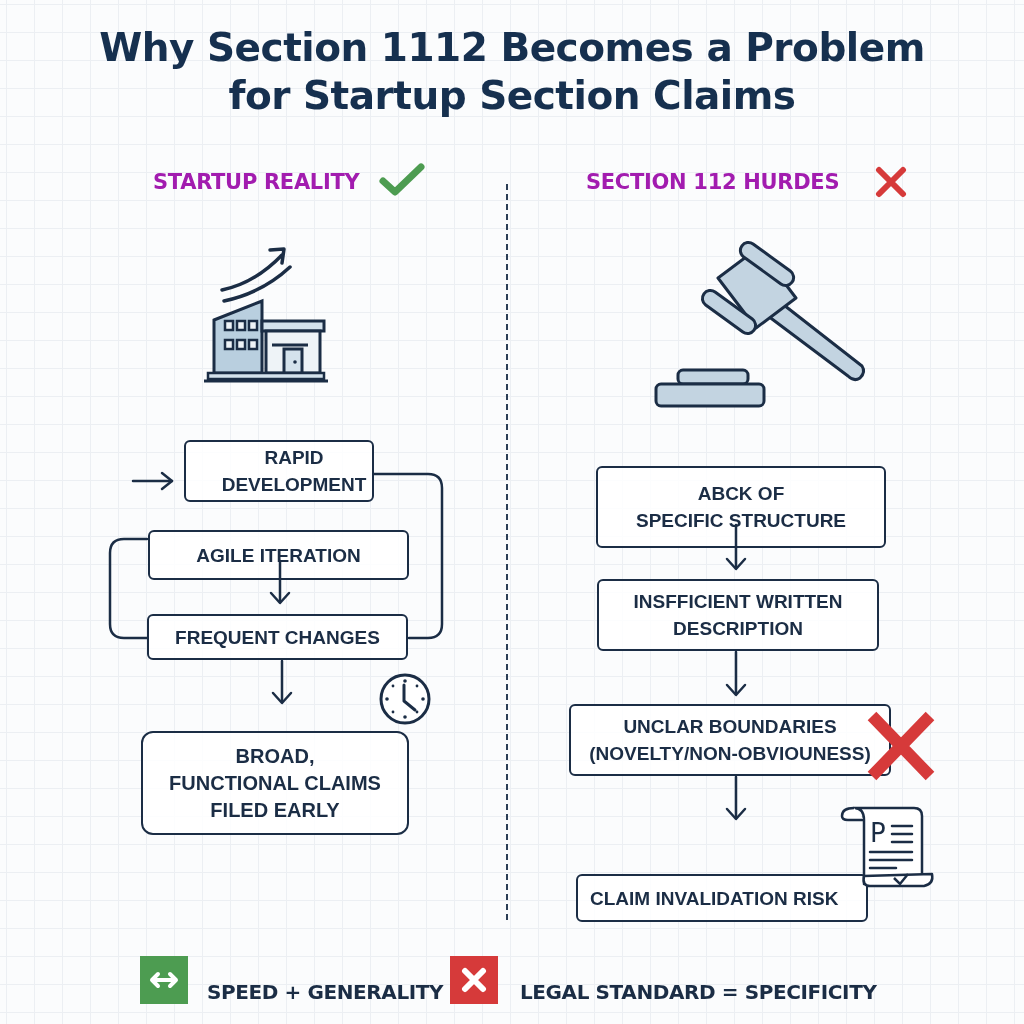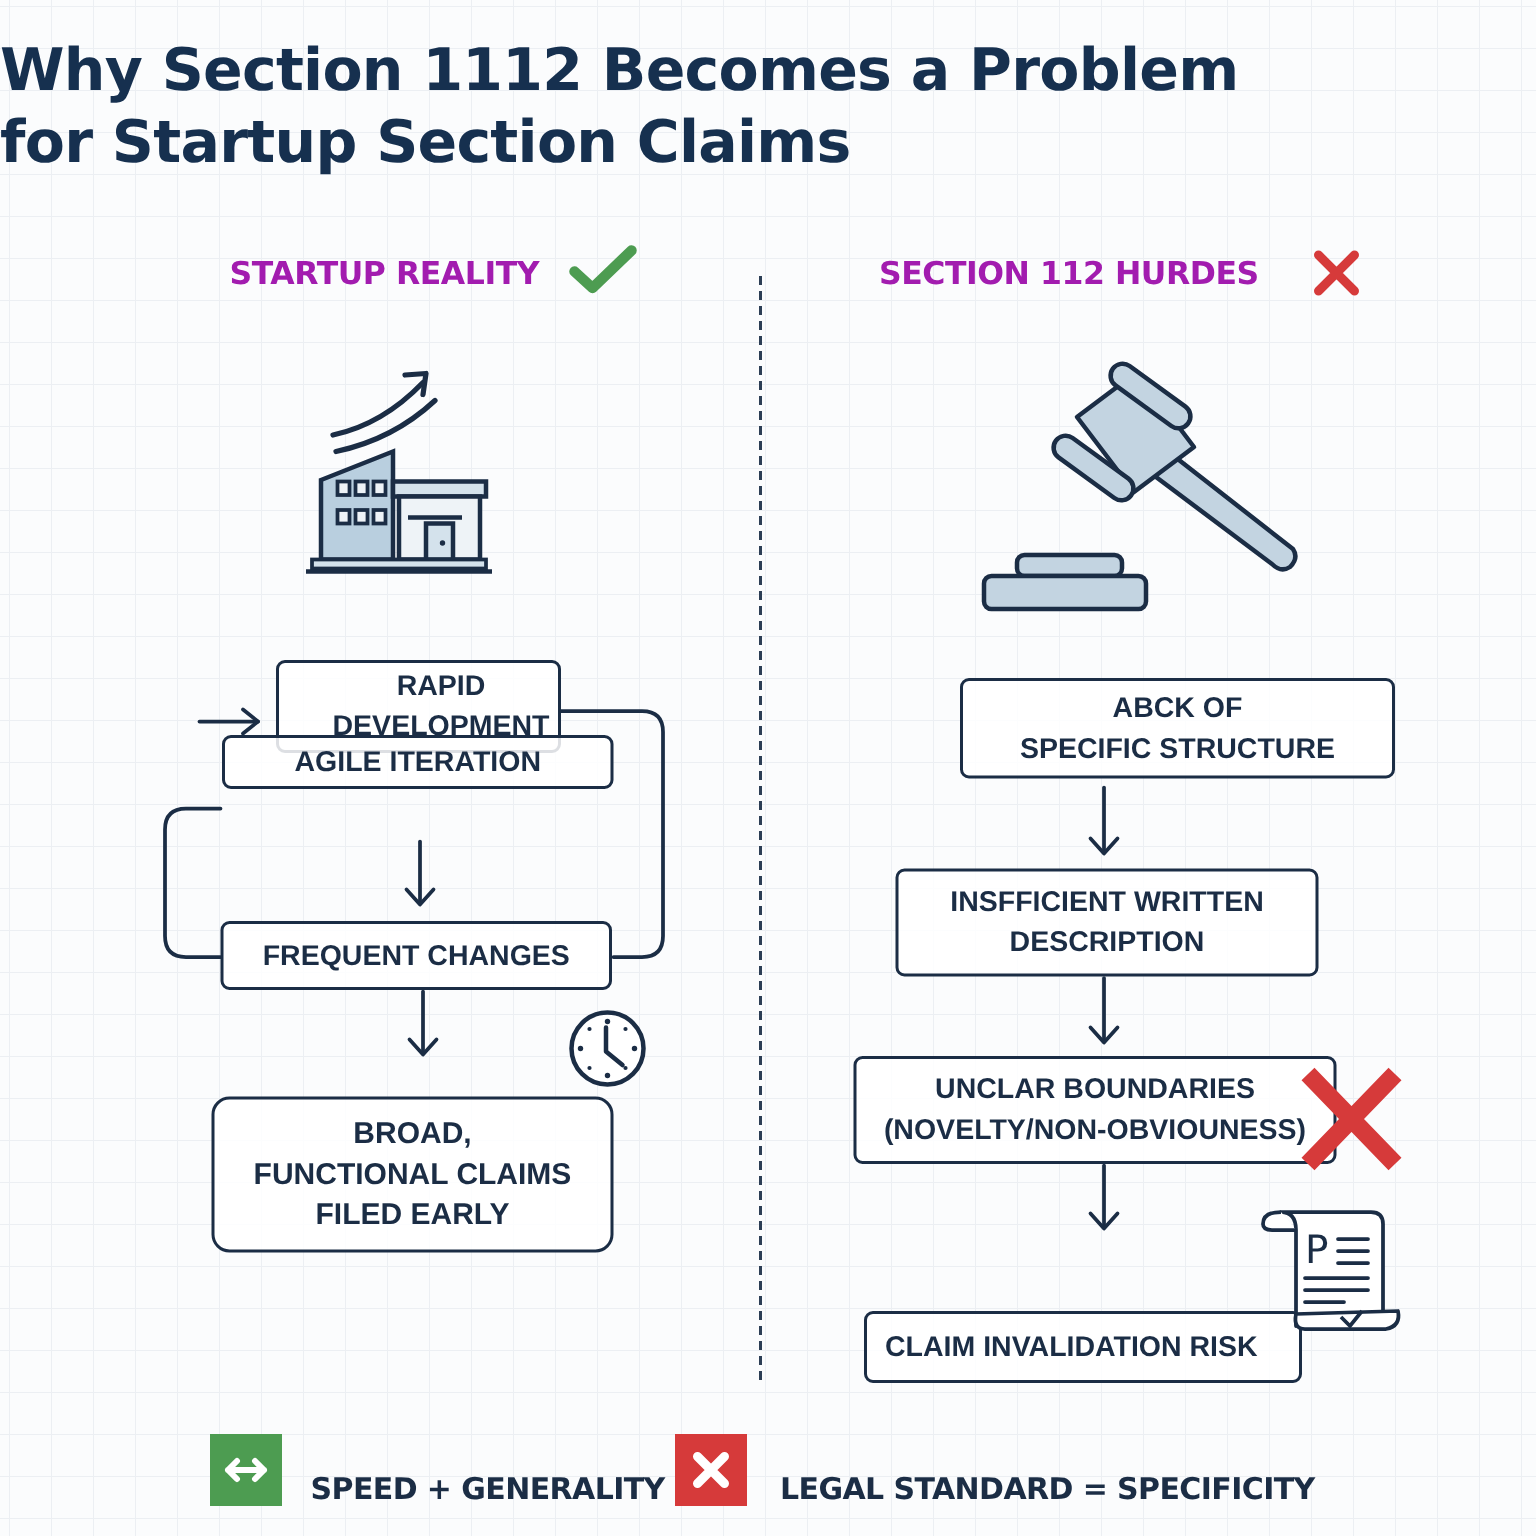--- a/index.html
+++ b/index.html
@@ -8,21 +8,21 @@
     background-color:#fbfcfd;
     background-image:
       linear-gradient(to right, #eceff3 1px, transparent 1px),
       linear-gradient(to bottom, #eceff3 1px, transparent 1px);
     background-size:28px 28px;
     background-position:6px 4px;
     font-family:"Liberation Sans", sans-serif;
     color:#1b2d45;
   }
   .title {
-    position:absolute; left:0; top:24px; width:1024px; 
+    position:absolute; left:0; top:24px; width:1024px; text-align:center;
     font-family:"DejaVu Sans", sans-serif; font-weight:bold;
     font-size:39px; line-height:48px; color:#16304f; letter-spacing:-0.5px;
   }
   .title span { display:block; }
   .col-head {
     position:absolute; font-family:"DejaVu Sans", sans-serif; font-weight:bold;
     font-size:21px; color:#a21caf; letter-spacing:-0.3px; white-space:nowrap;
   }
   .box {
     position:absolute; box-sizing:border-box; border:2.5px solid #1b2d45; border-radius:6px;
@@ -100,33 +100,33 @@
     <rect x="48" y="66" width="62" height="16" rx="8" transform="rotate(36 79 74)"></rect>
     <rect x="28" y="132" width="70" height="14" rx="5"></rect>
     <rect x="6" y="146" width="108" height="22" rx="5"></rect>
   </g>
 </svg>
 
 <div class="box" style="left:184px; top:440px; width:190px; height:62px;padding-left:36px;">
   <span>RAPID
 DEVELOPMENT</span>
 </div>
-<div class="box" style="left:148px; top:490px; width:261px; height:36px;">
+<div class="box" style="left:148px; top:530px; width:261px; height:50px;">
   <span>AGILE ITERATION</span>
 </div>
 <div class="box" style="left:147px; top:614px; width:261px; height:46px;">
   <span>FREQUENT CHANGES</span>
 </div>
 <div class="box big" style="left:141px; top:711px; width:268px; height:104px;margin-top:20px;">
   <span>BROAD,
 FUNCTIONAL CLAIMS
 FILED EARLY</span>
 </div>
 
-<div class="box" style="left:596px; top:452px; width:290px; height:67px;margin-left:44px;">
+<div class="box" style="left:596px; top:466px; width:290px; height:82px;">
   <span>ABCK OF
 SPECIFIC STRUCTURE</span>
 </div>
 <div class="box" style="left:597px; top:579px; width:282px; height:72px;">
   <span>INSFFICIENT WRITTEN
 DESCRIPTION</span>
 </div>
 <div class="box" style="left:569px; top:704px; width:322px; height:72px; font-size:19px;">
   <span>UNCLAR BOUNDARIES
 (NOVELTY/NON-OBVIOUNESS)</span>

